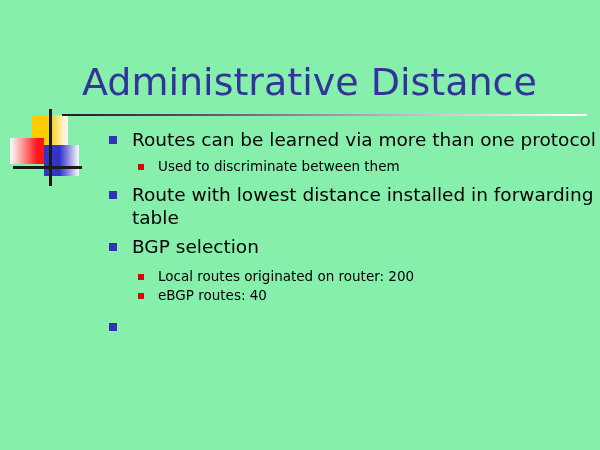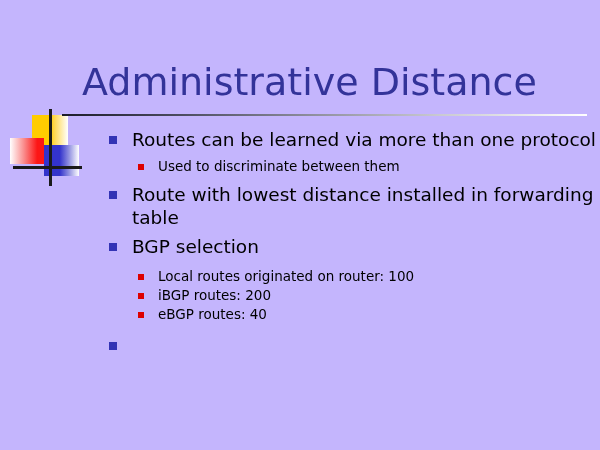--- a/index.html
+++ b/index.html
@@ -4,21 +4,21 @@
 <style>
   html, body {
     margin: 0;
     padding: 0;
     background: #ffffff;
   }
   #slide {
     position: relative;
     width: 600px;
     height: 450px;
-    background: #c4b5fd;
+    background: #86efac;
     overflow: hidden;
     font-family: "DejaVu Sans", "Liberation Sans", sans-serif;
   }
 
   
   #logo {
     position: absolute;
     left: 0px;
     top: 50px;
     width: 90px;
@@ -169,26 +169,25 @@
 
     <div class="lvl1">
       <span class="bullet"></span>
       <span>BGP selection</span>
     </div>
 
     <div class="gap-md"></div>
 
     <div class="lvl2">
       <span class="bullet"></span>
-      <span>Local routes originated on router: 100</span>
-    </div>
-
-    <div class="lvl2">
-      <span class="bullet"></span>
-      <span>iBGP routes: 200</span>
+      <span>Local routes originated on router: 200</span>
+    </div>
+
+    <div class="lvl2">
+      <span class="bullet"></span>
     </div>
 
     <div class="lvl2">
       <span class="bullet"></span>
       <span>eBGP routes: 40</span>
     </div>
 
     <div class="gap-lg"></div>
 
     <div class="lvl1">

